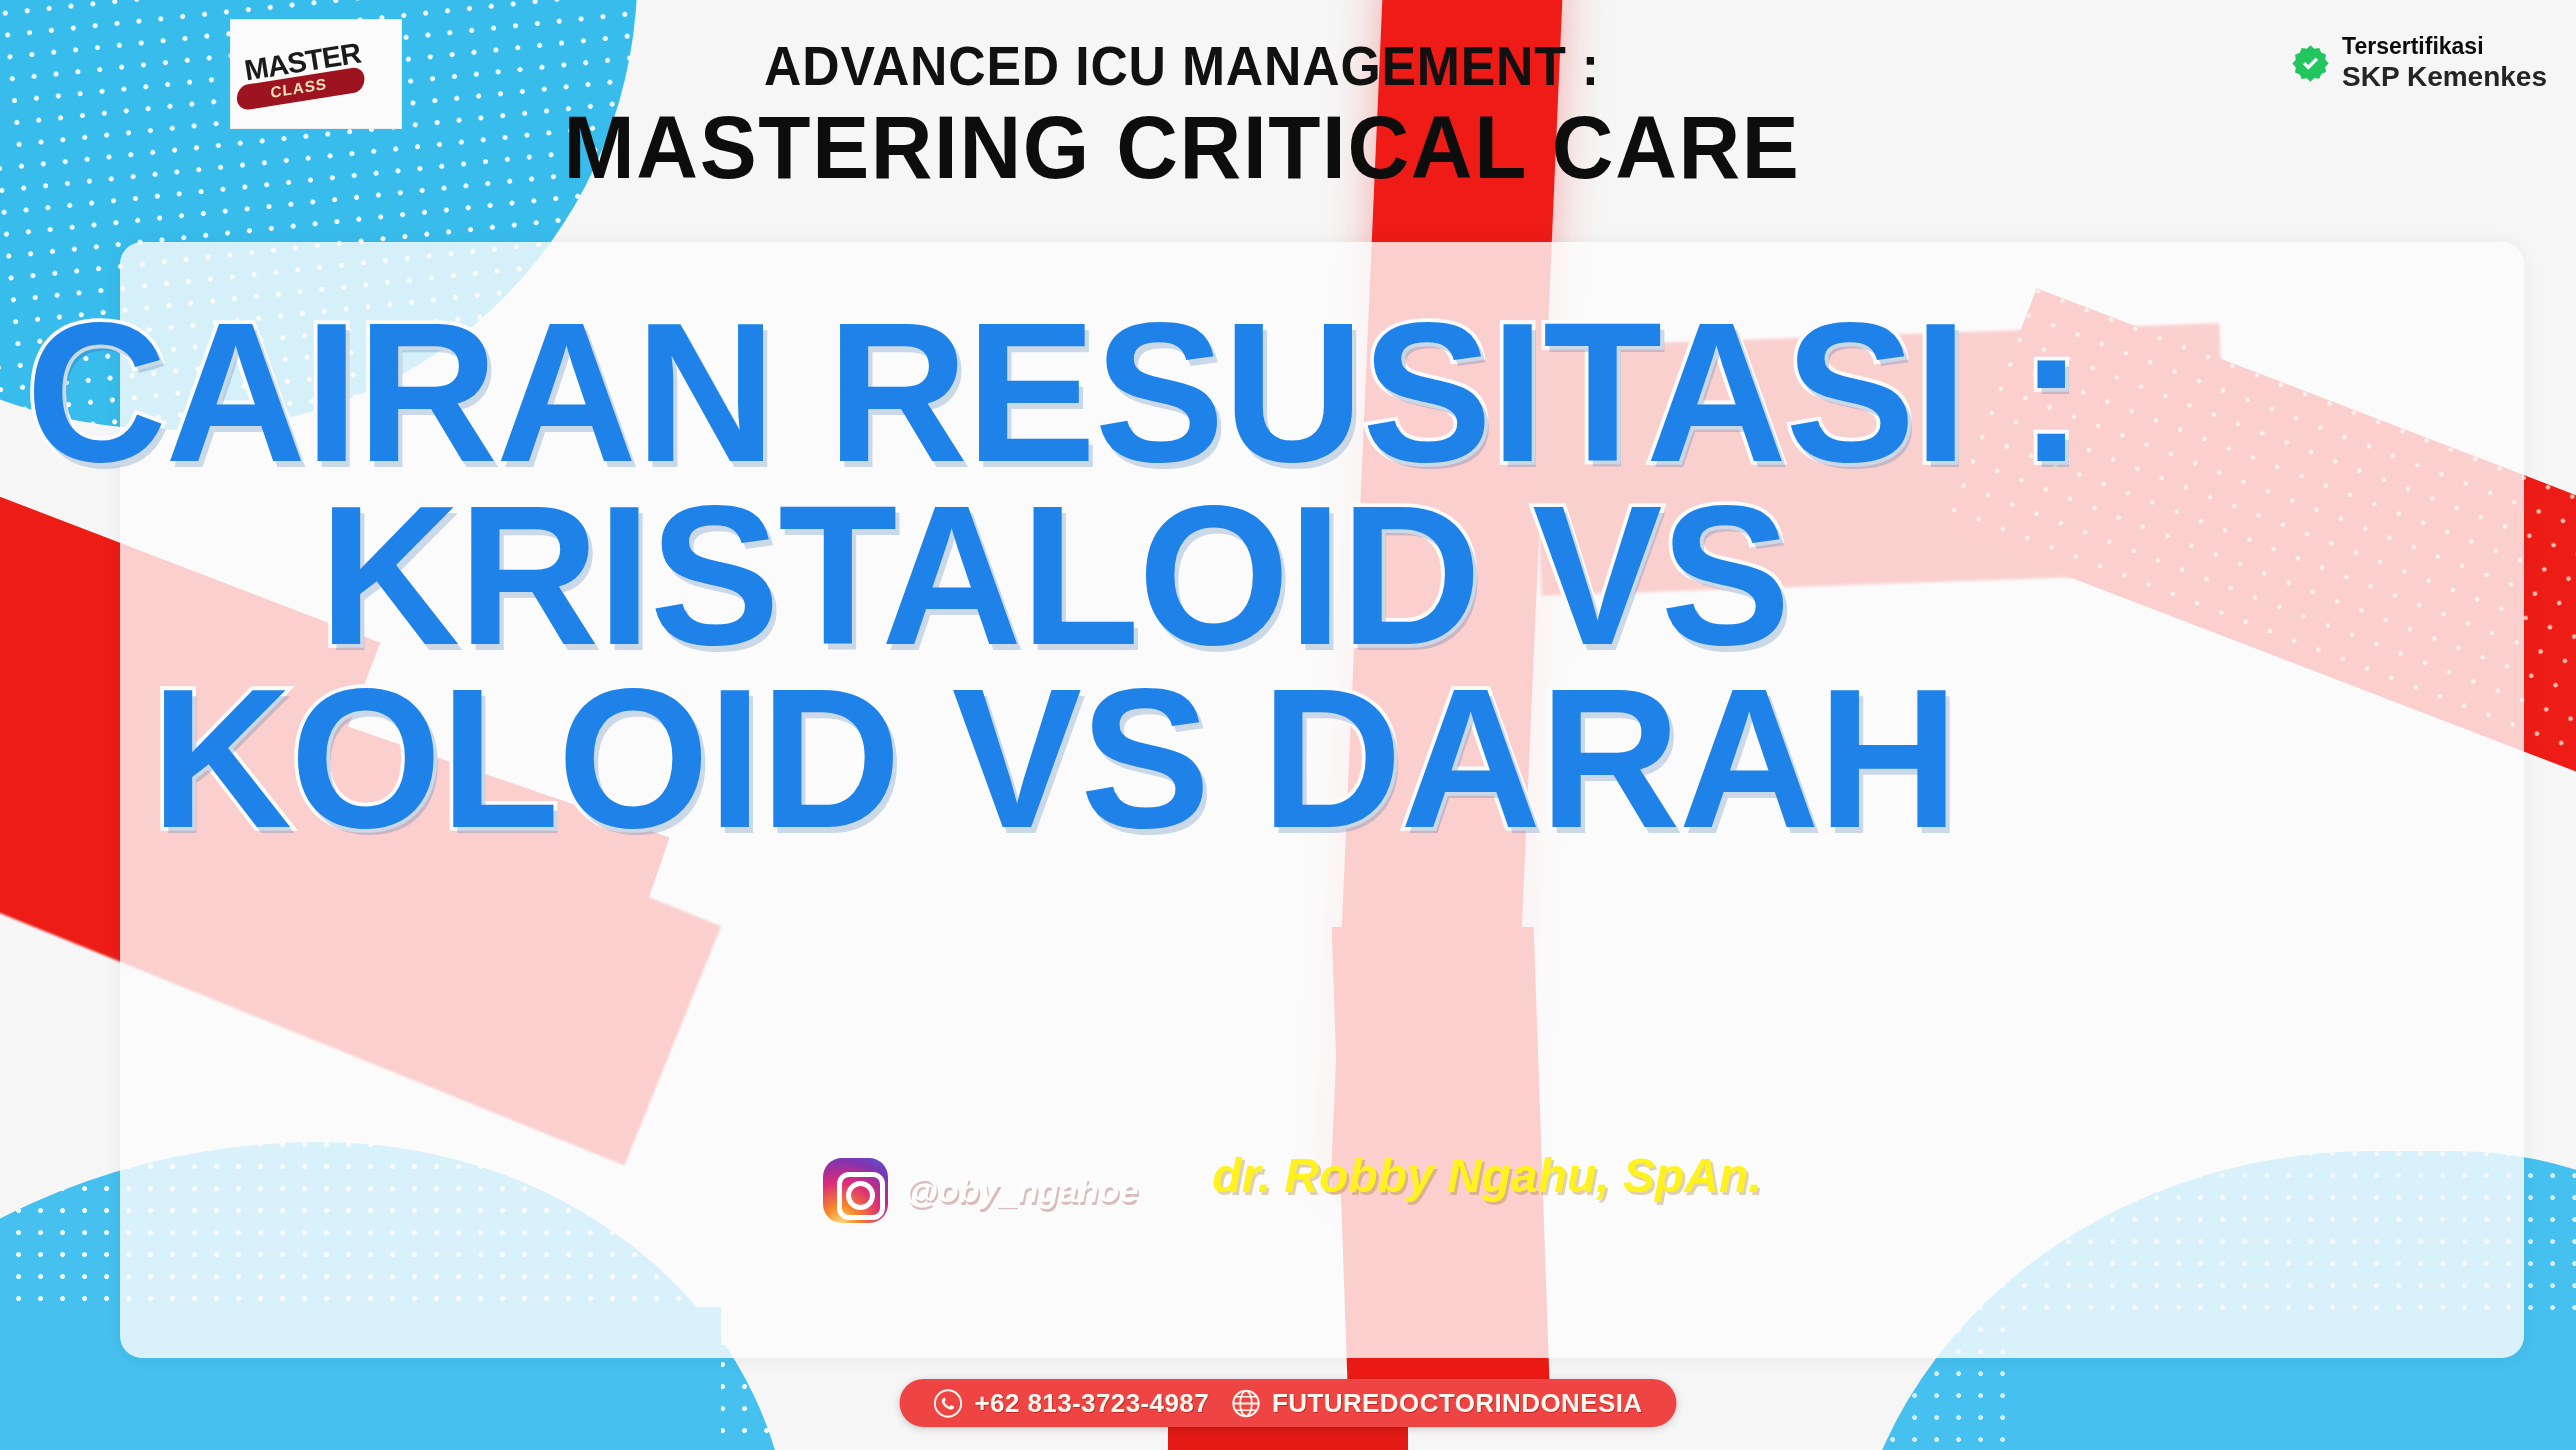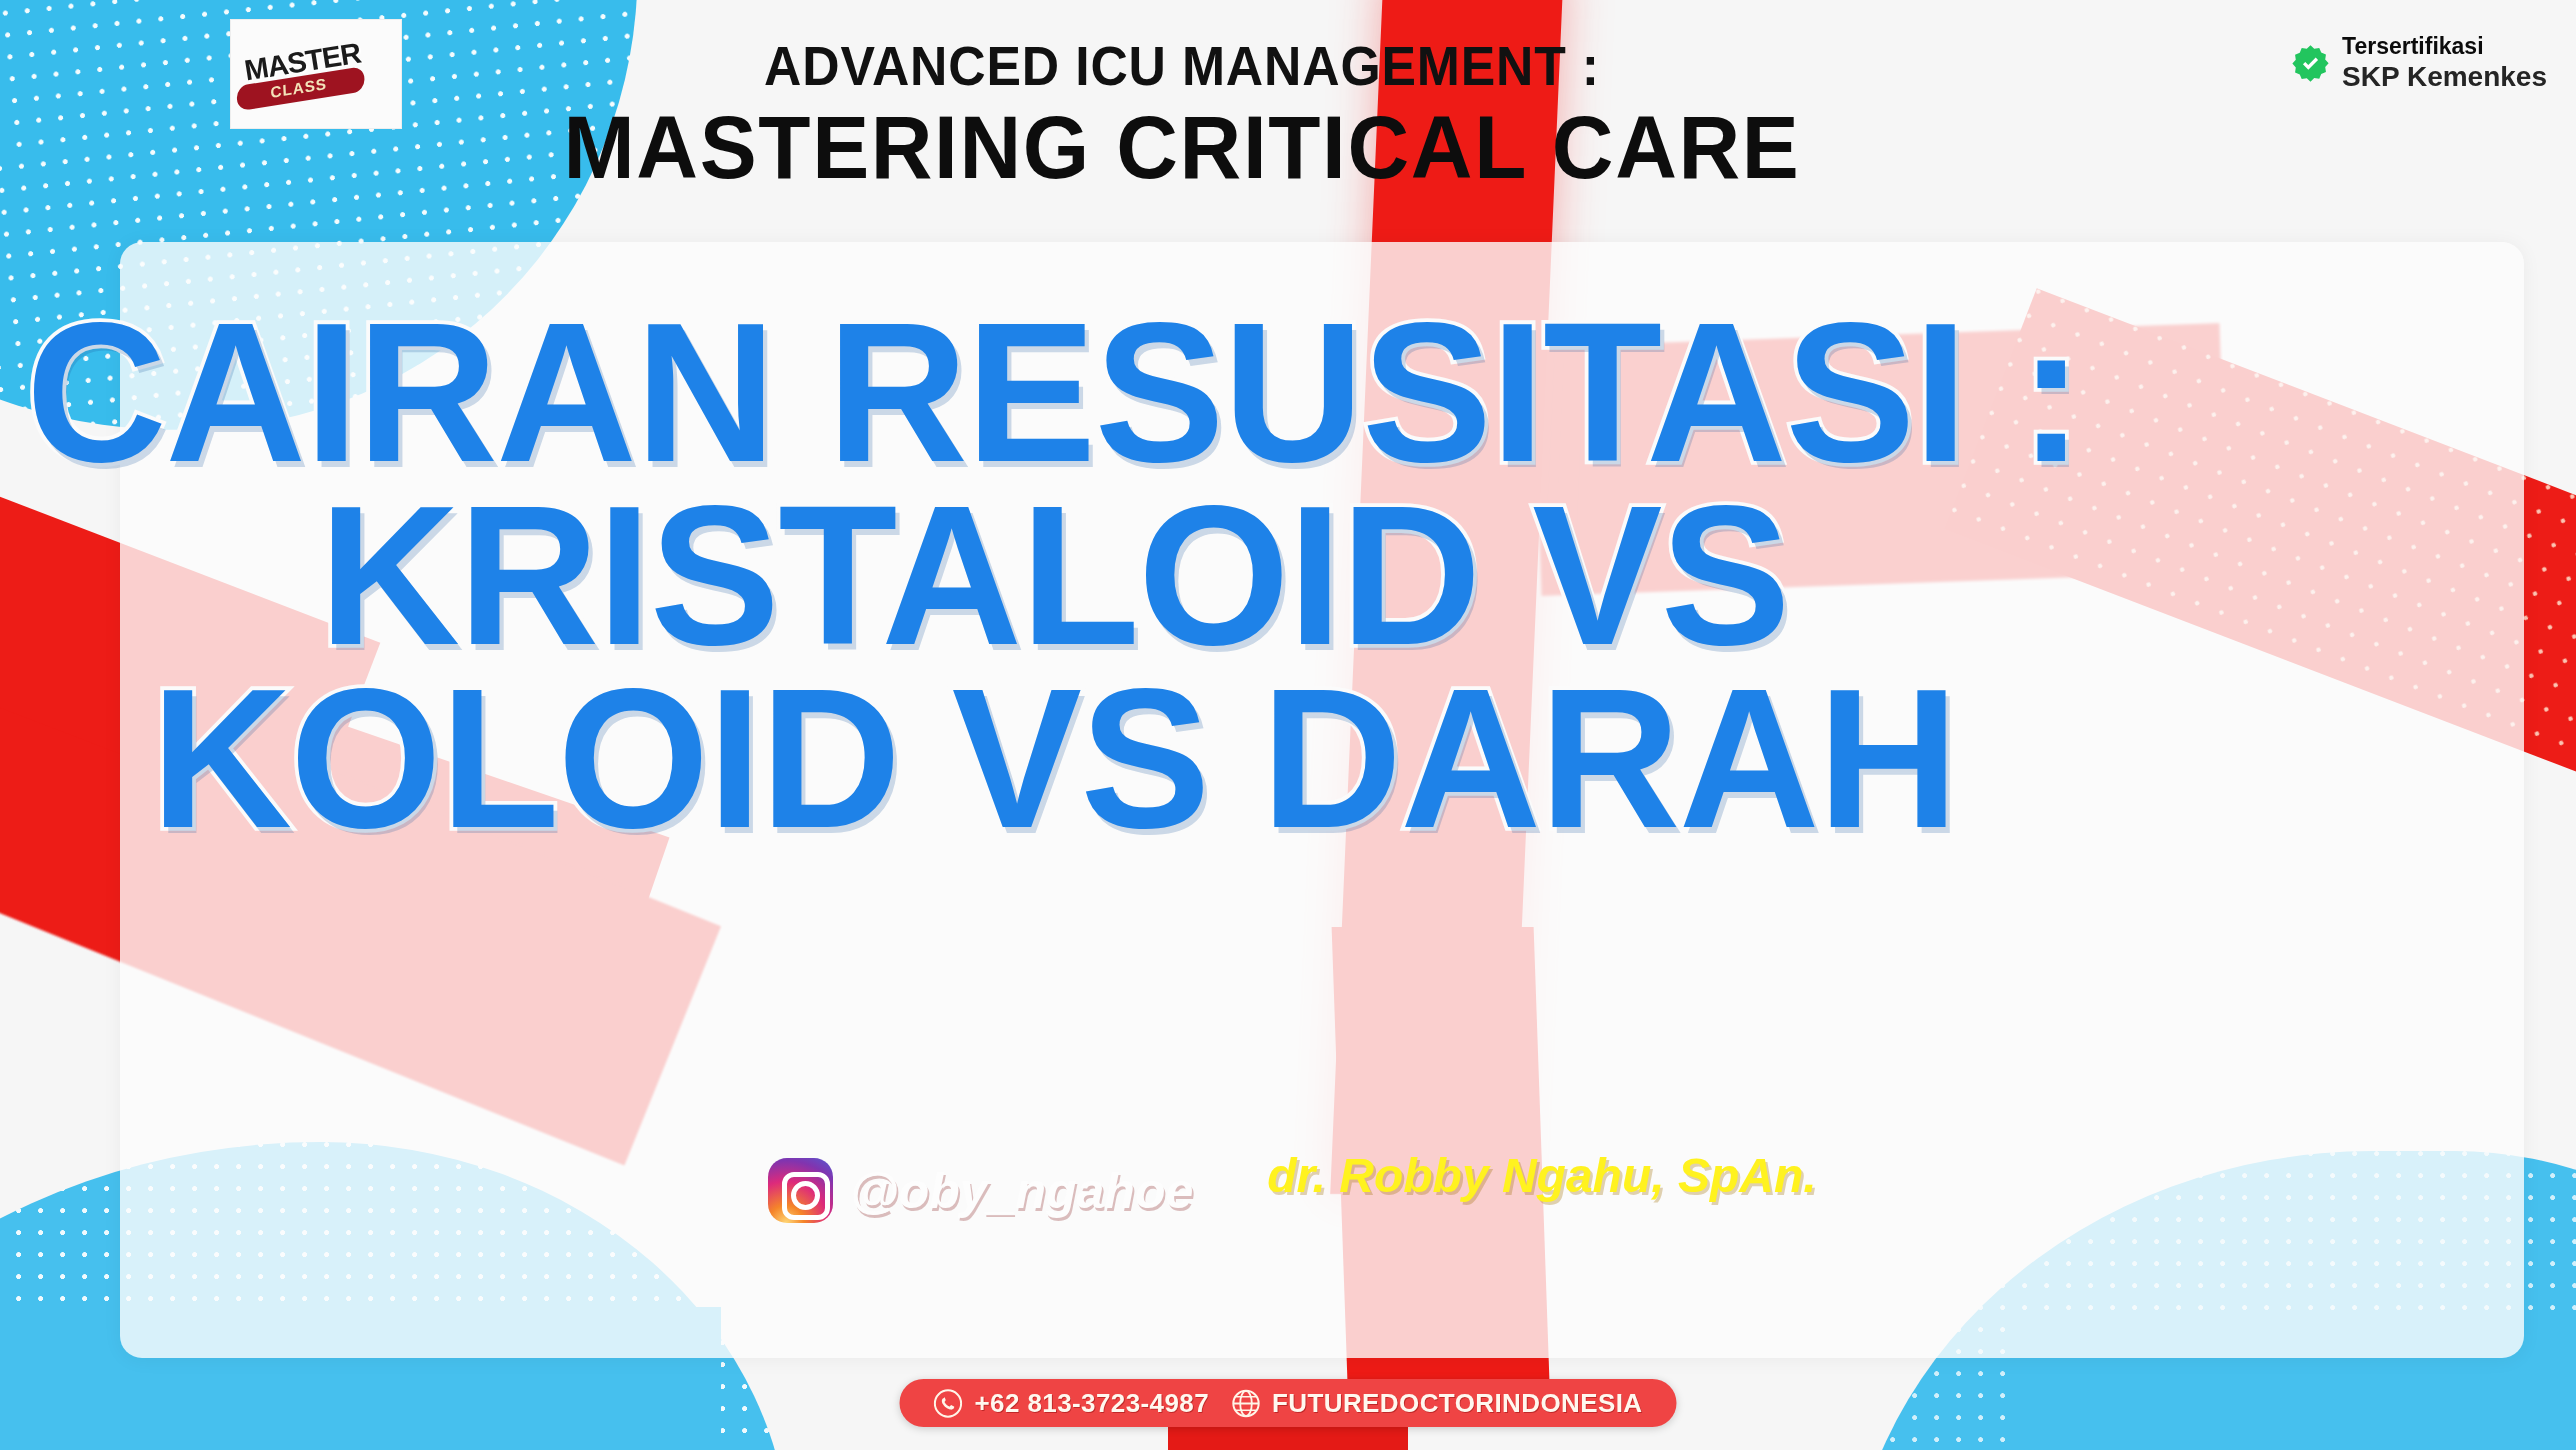--- a/index.html
+++ b/index.html
@@ -239,21 +239,21 @@
     content: ""; position: absolute;
     left: 13.7px; top: 13.7px; width: 38px; height: 38px;
     border: 5.2px solid #fff; border-radius: 12px;
   }
   .ig-icon::after {
     content: ""; position: absolute;
     left: 23px; top: 23px; width: 19px; height: 19px;
     border: 5.2px solid #fff; border-radius: 50%;
   }
   .ig-handle {
-    font-size: 50px;
+    font-size: 34px;
     font-weight: 700;
     font-style: italic;
     color: #fdfdfd;
     text-shadow: 1.7px 2.6px 0 rgba(120,0,0,.25);
     white-space: nowrap;
   }
   .presenter {
     text-align: right;
     color: #FFF21F;
     font-size: 48px;

